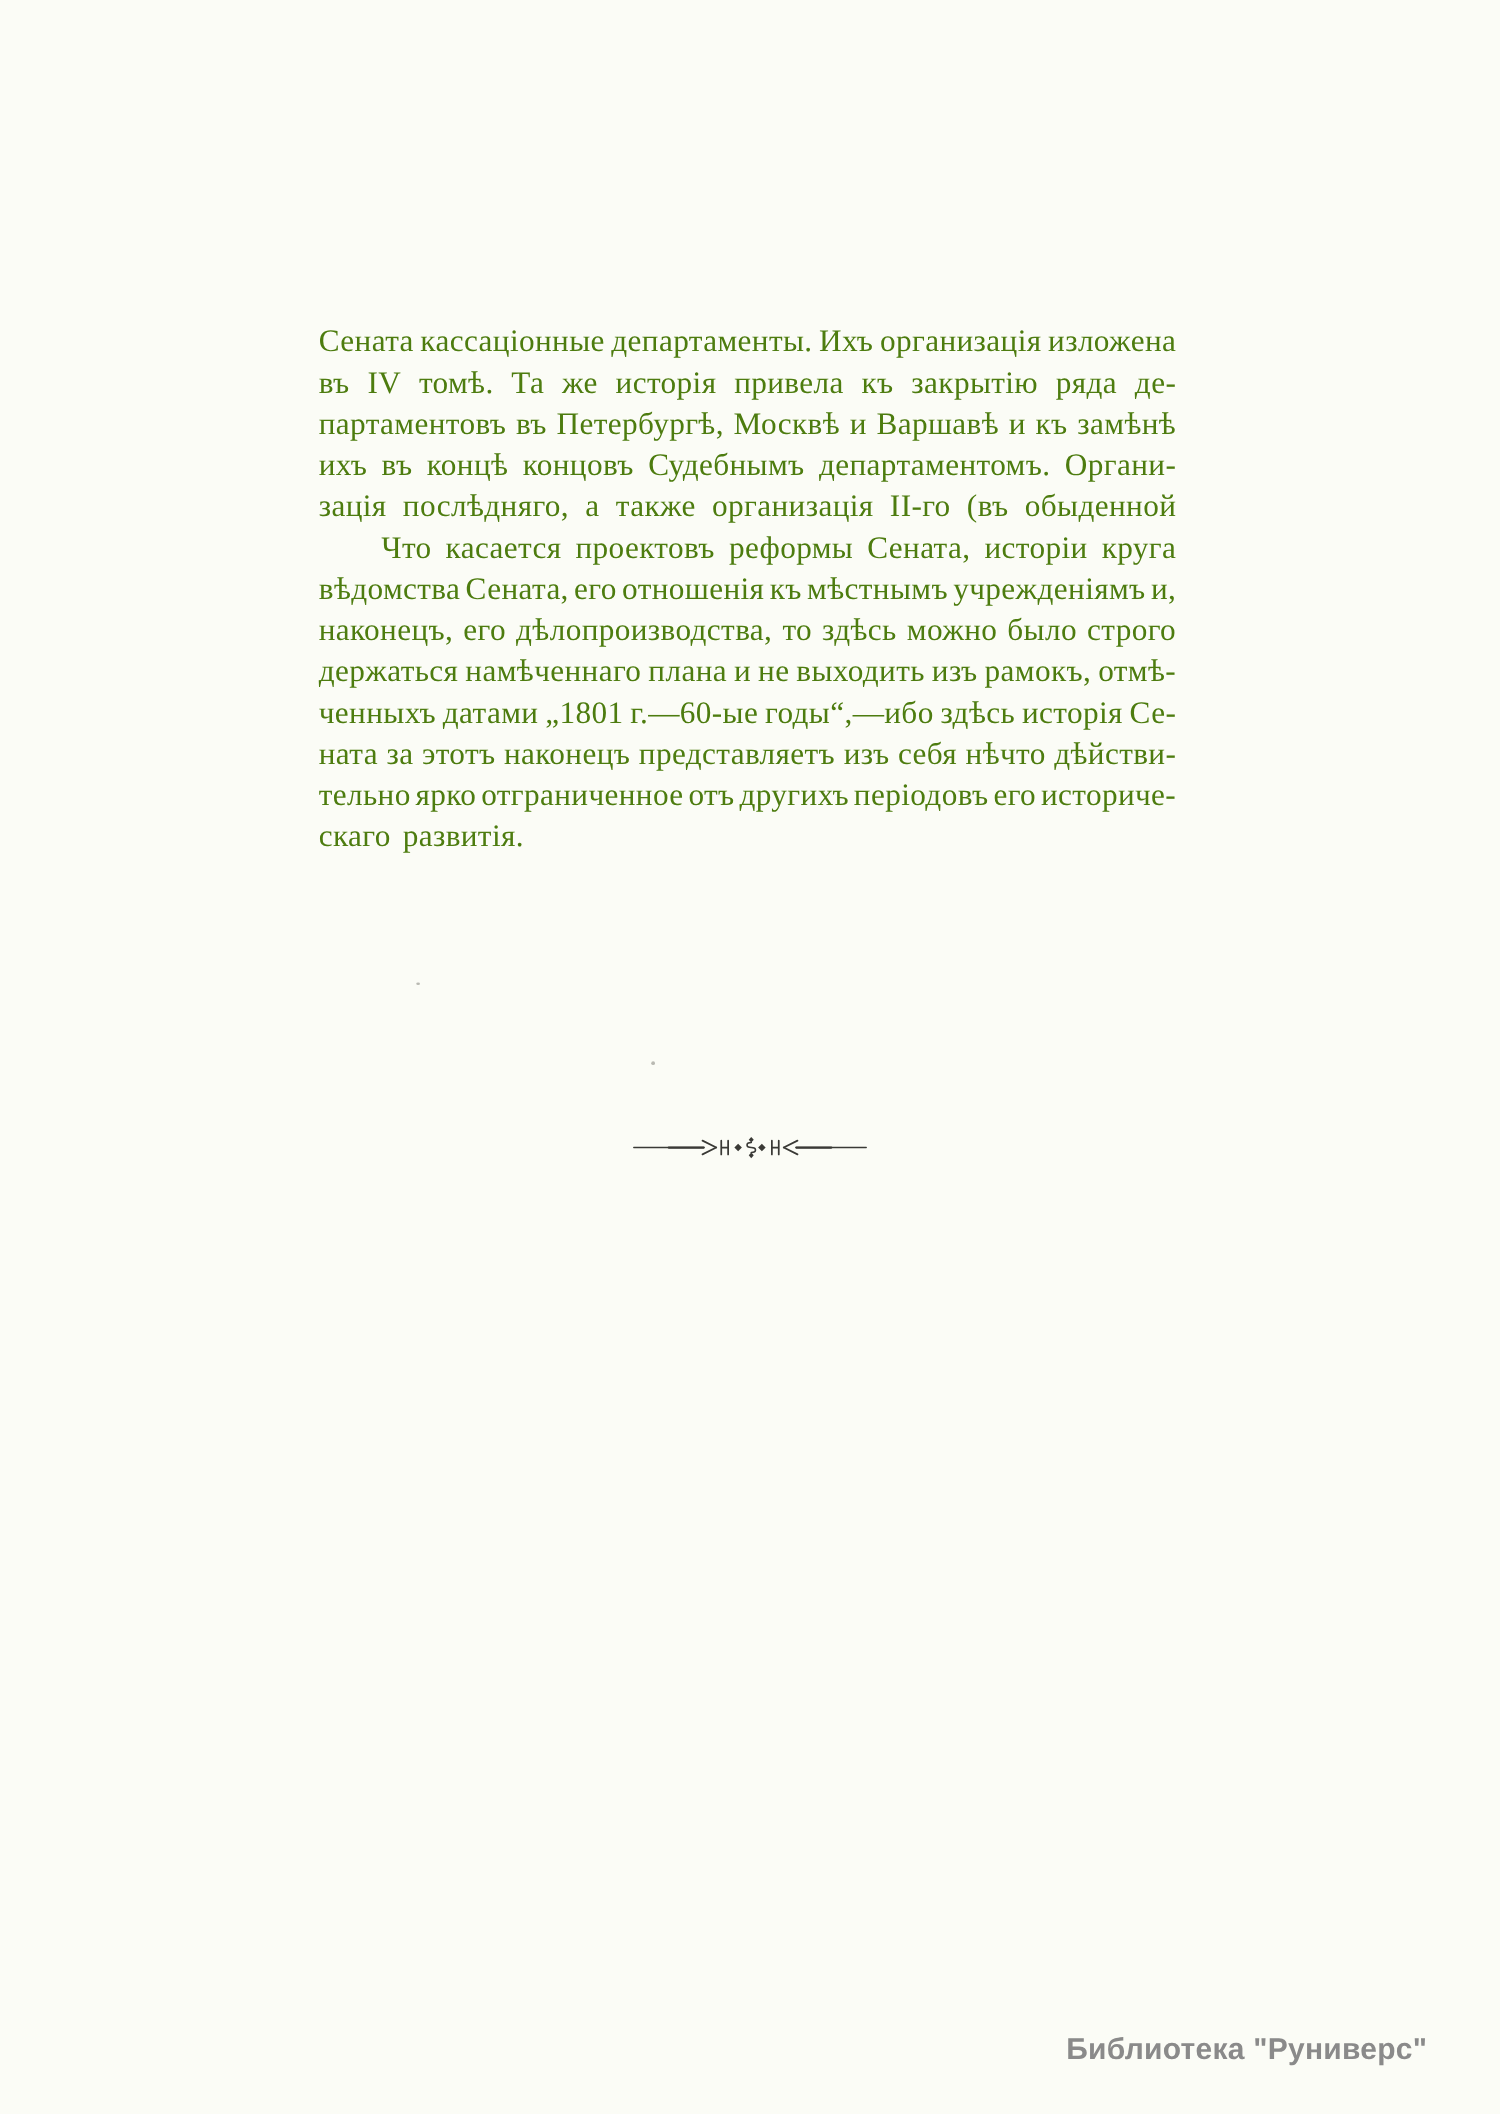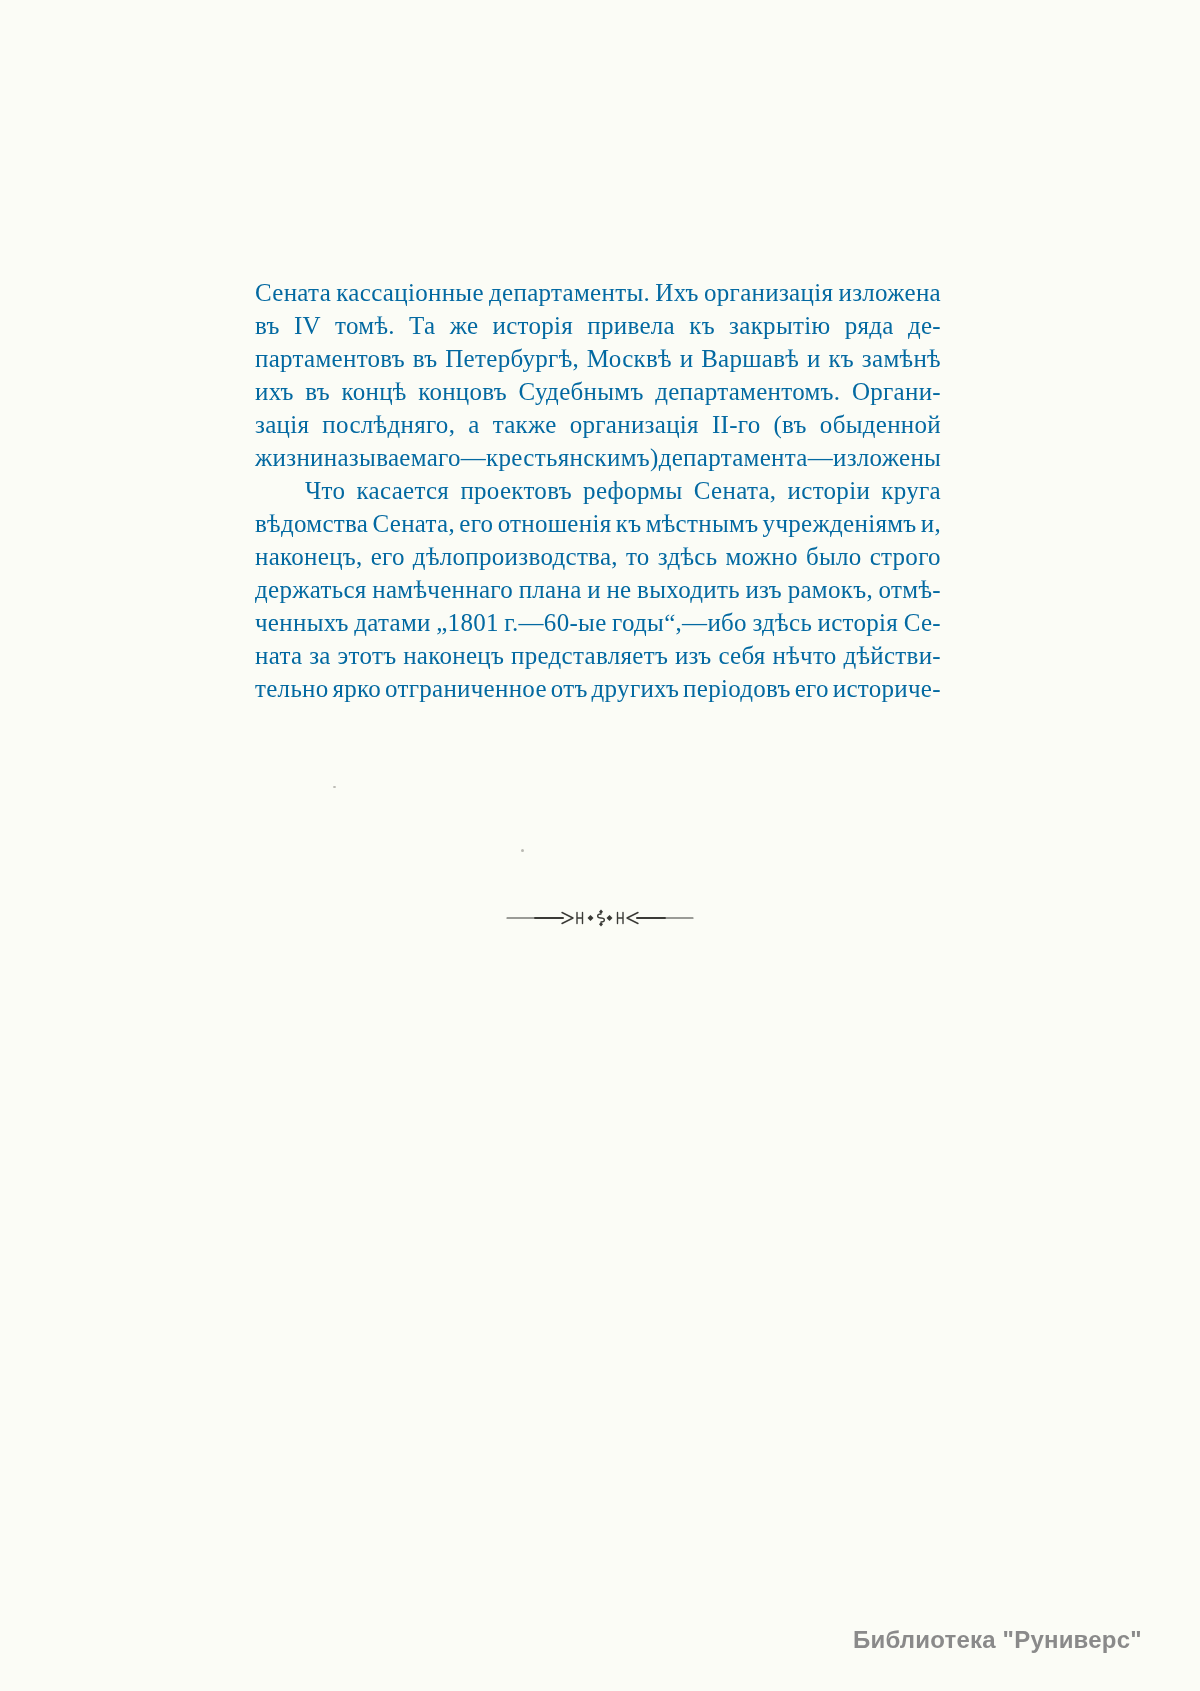--- a/index.html
+++ b/index.html
@@ -11,23 +11,23 @@
     overflow: hidden;
     font-family: "Liberation Serif", "DejaVu Serif", serif;
   }
   .page {
     position: absolute;
     inset: 0;
   }
   .text-block {
     position: absolute;
     left: 255px;
-    top: 276px;
+    top: 257px;
     width: 686px;
-    color: #0369a1;
+    color: #4d7c0f;
     font-size: 25px;
     letter-spacing: 0.3px;
   }
   .paragraph { margin: 0; }
   .text-line {
     height: 33px;
     line-height: 33px;
     white-space: nowrap;
   }
   .text-line.justified {
@@ -114,27 +114,20 @@
         <div class="text-line justified">
           <span>зація</span>
           <span>послѣдняго,</span>
           <span>а</span>
           <span>также</span>
           <span>организація</span>
           <span>II-го</span>
           <span>(въ</span>
           <span>обыденной</span>
         </div>
-        <div class="text-line justified">
-          <span>жизни</span>
-          <span>называемаго</span>
-          <span>—</span>
-          <span>крестьянскимъ)</span>
-          <span>департамента—изложены</span>
-        </div>
       </div>
       <div class="paragraph">
         <div class="text-line indent justified">
           <span>Что</span>
           <span>касается</span>
           <span>проектовъ</span>
           <span>реформы</span>
           <span>Сената,</span>
           <span>исторіи</span>
           <span>круга</span>
@@ -194,20 +187,21 @@
         <div class="text-line justified">
           <span>тельно</span>
           <span>ярко</span>
           <span>отграниченное</span>
           <span>отъ</span>
           <span>другихъ</span>
           <span>періодовъ</span>
           <span>его</span>
           <span>историче-</span>
         </div>
+        <div class="text-line last-line">скаго развитія.</div>
       </div>
     </div>
 
   <div class="divider">
     <svg width="190" height="26" viewBox="0 0 190 26">
       <g stroke="#3a3a36" fill="none" stroke-linecap="round">
         <path d="M2 13 H58" stroke-width="1.1"></path>
         <path d="M30 13 H58" stroke-width="1.8"></path>
         <path d="M68 13 L57 7.5 M68 13 L57 18.5" stroke-width="1.4"></path>
         <path d="M72 7.5 V18.5 M77.5 7.5 V18.5 M72 13 H77.5" stroke-width="1.4"></path>

